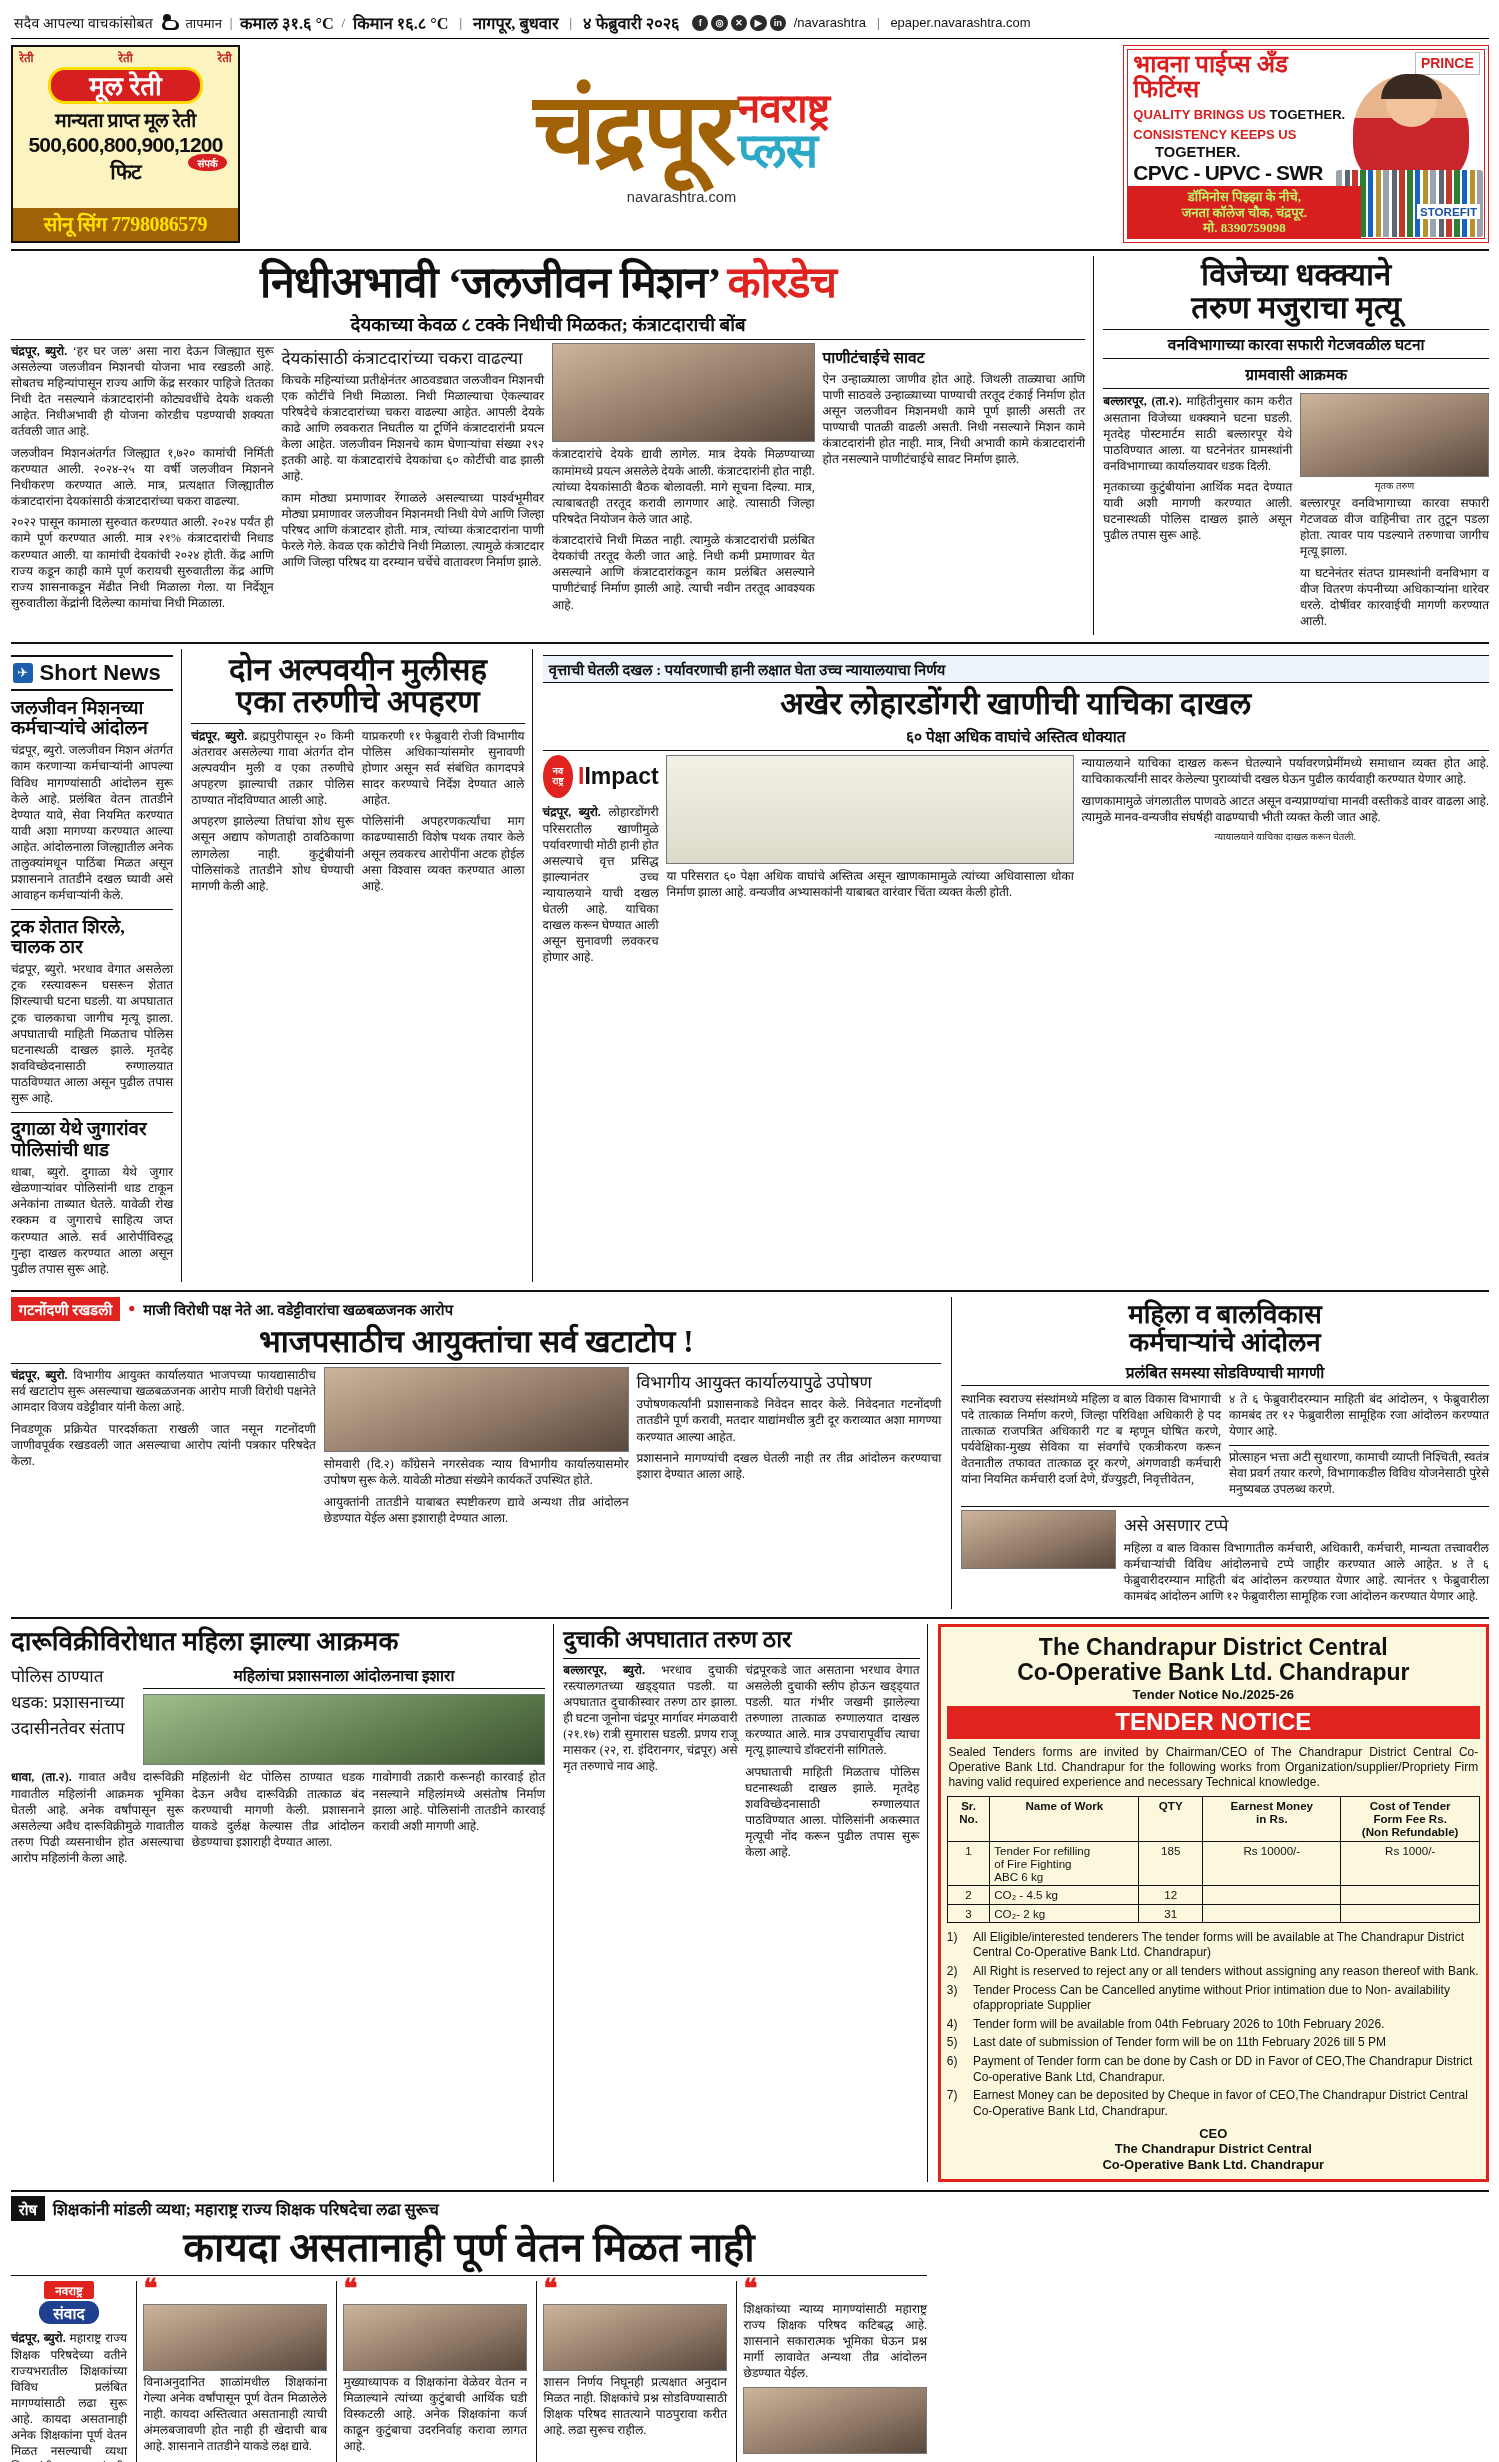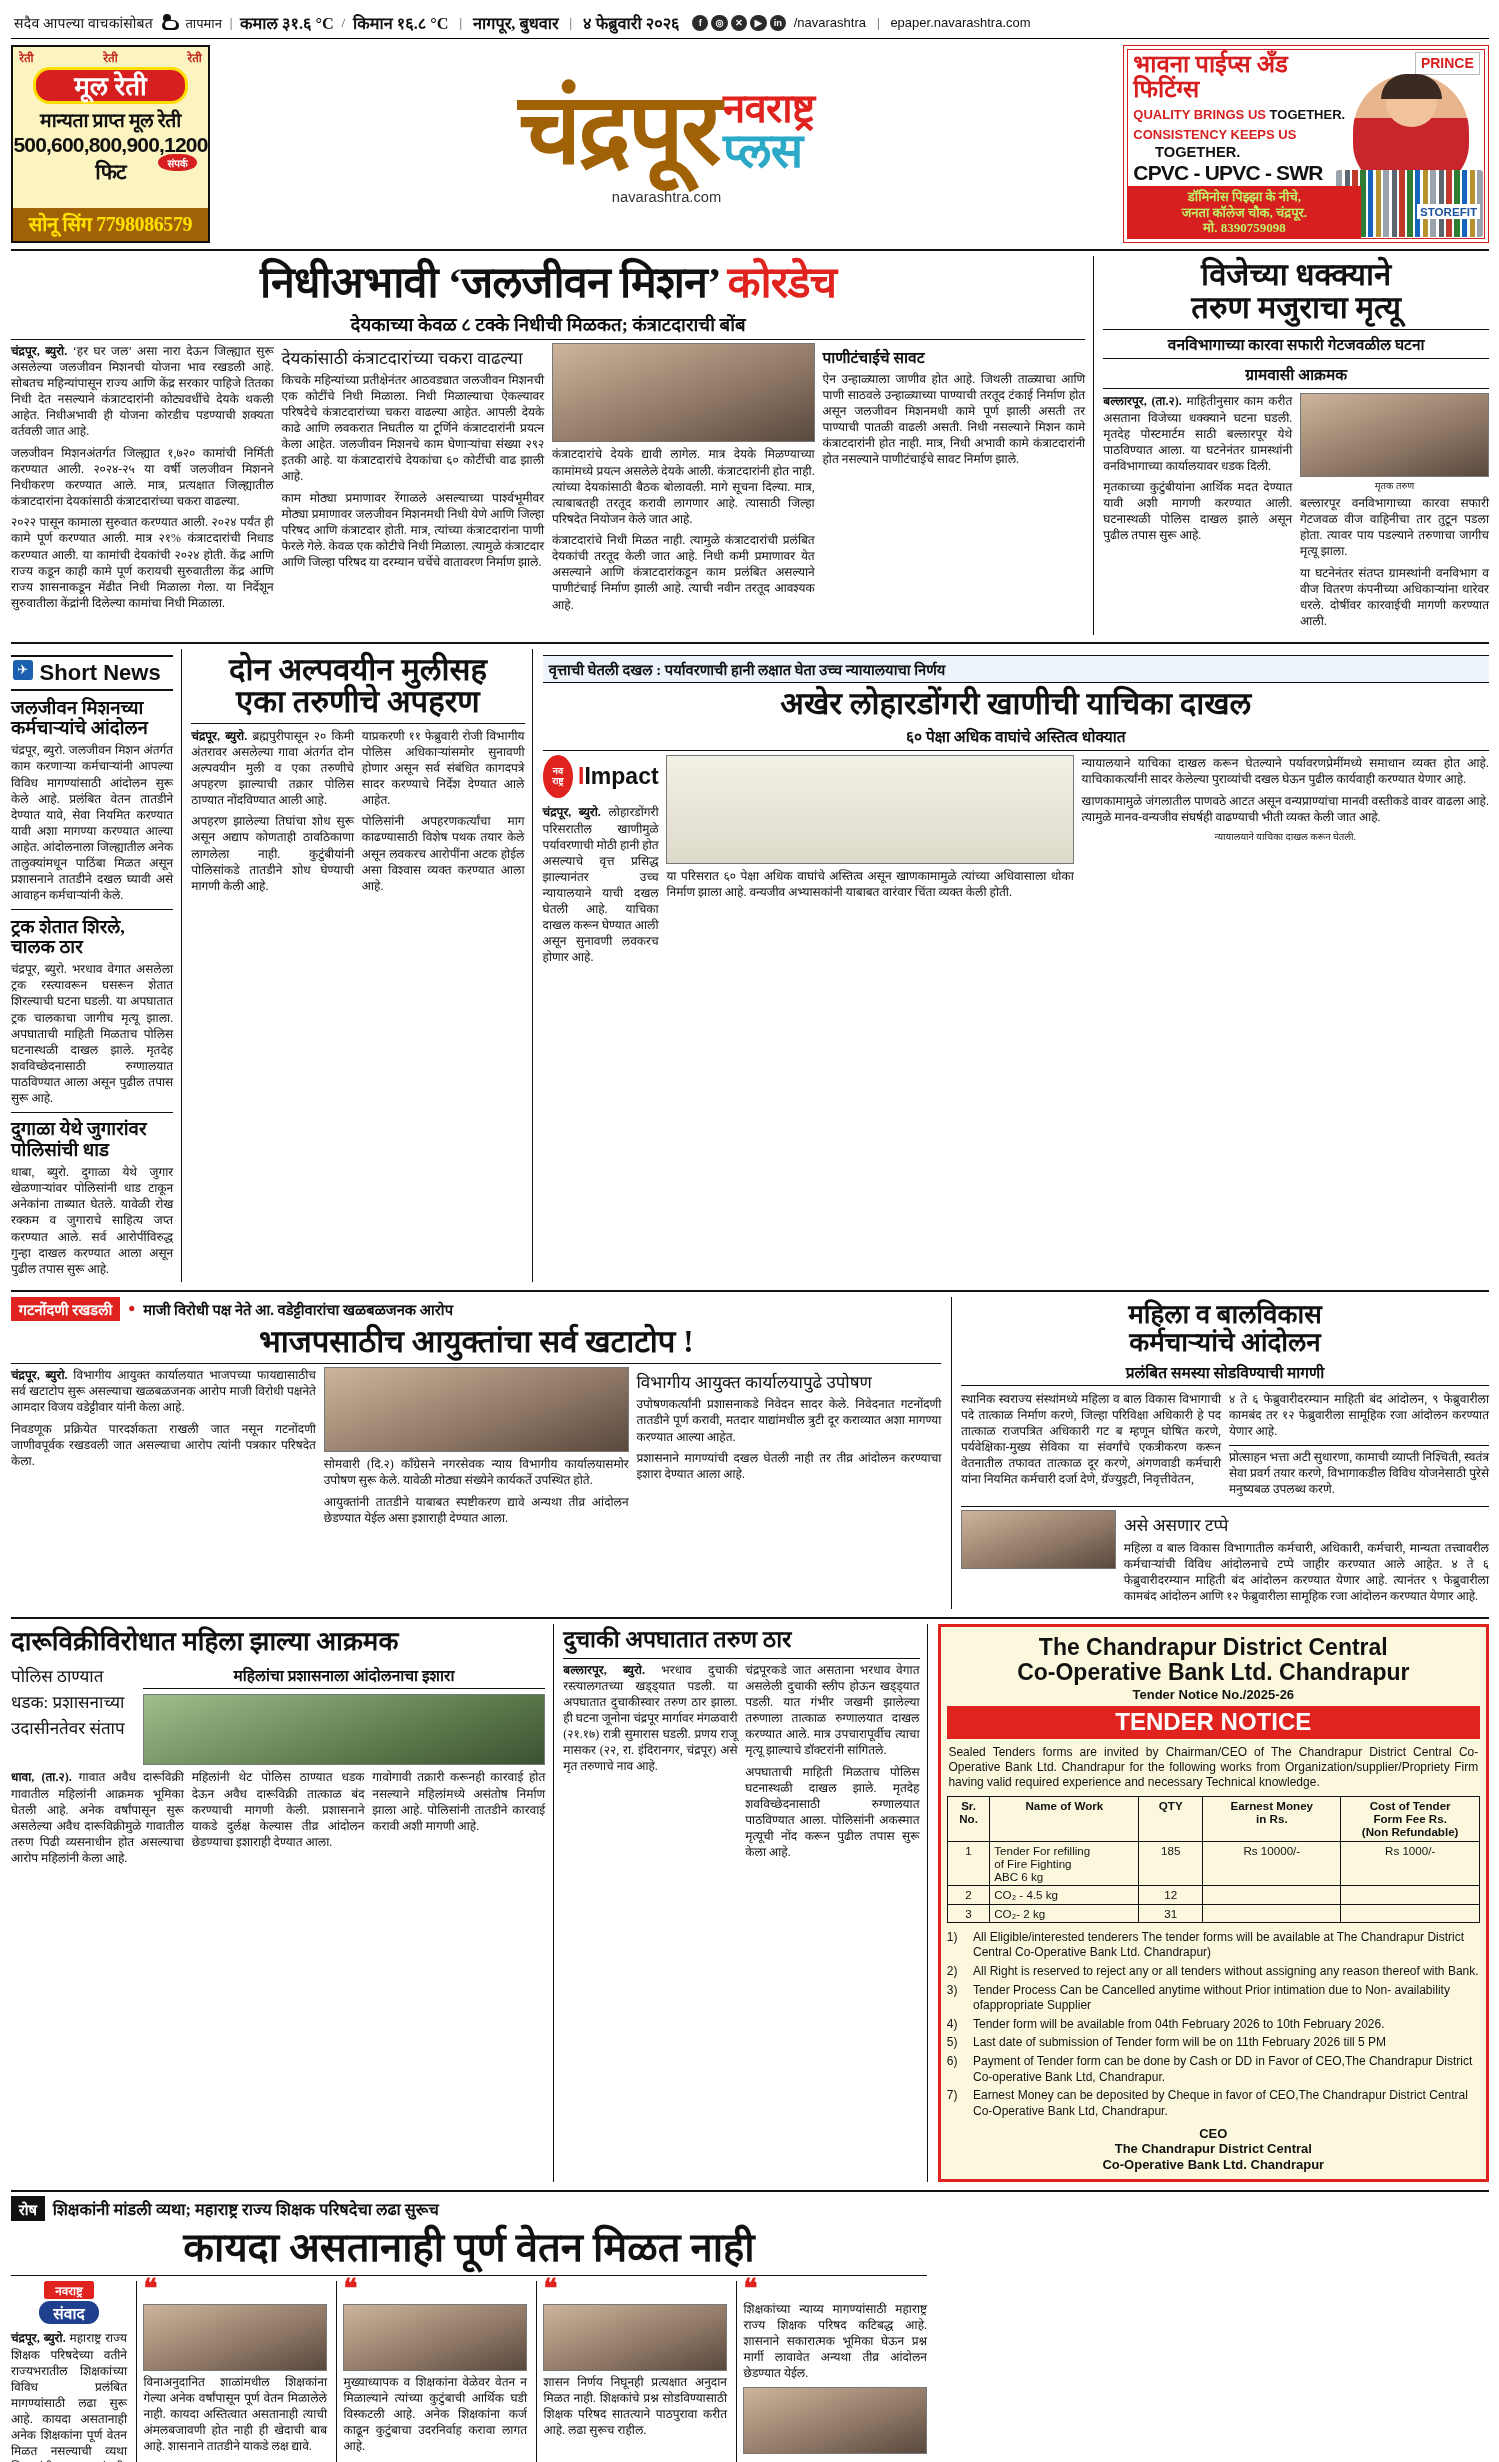--- a/index.html
+++ b/index.html
@@ -31,21 +31,21 @@
   .tb-big{ font-size:16.3px; font-weight:bold; }
   .tb-place{ font-size:16.3px; font-weight:bold; }
   .socials{ display:flex; gap:3.1px; align-items:center; margin-left:4.7px;}
   .sico{ width:16.3px;height:16.3px;border-radius:50%; background:#2b2b2b; color:#fff;
          font-size:9.3px; display:flex;align-items:center;justify-content:center;
          font-family:"Liberation Sans",sans-serif; font-weight:bold;}
   .tb-url{ font-family:"Liberation Sans",sans-serif; font-size:13px; }
 
   
   .masthead{ display:flex; align-items:stretch; gap:7.8px; margin-top:6.2px; height:198px;}
-  .ad-left{ width:199px; border:2.3px solid #111; background:#fbf3c0; position:relative; }
+  .ad-left{ width:229px; border:2.3px solid #111; background:#fbf3c0; position:relative; }
   .ad-left .reti-row{ display:flex; justify-content:space-between; padding:3.1px 6.2px 0; }
   .ad-left .reti{ color:#c0261c; font-weight:bold; font-size:11.6px;}
   .ad-left .pill{ margin:1.6px auto 0; width:155px; background:#d81f20; border:3.1px solid #ffdd00;
       border-radius:17px; color:#fff; font-weight:bold; font-size:26px; text-align:center;
       line-height:34px; height:37px; }
   .ad-left .l2{ text-align:center; font-weight:bold; font-size:19.4px; margin-top:2.3px; letter-spacing:-0.4px;}
   .ad-left .l3{ text-align:center; font-weight:bold; font-size:21px; font-family:"Liberation Sans",sans-serif; letter-spacing:-0.8px;}
   .ad-left .sampark{ position:absolute; right:11px; top:107px; background:#d81f20; color:#fff;
       border-radius:50%/60%; font-size:10px; font-weight:bold; padding:1.6px 9.3px; }
   .ad-left .blackbar{ position:absolute; left:0; right:0; bottom:0; background:#a16207; color:#ffe100;
@@ -107,21 +107,21 @@
   .dateline{ font-weight:bold; }
   .dot{ color:#d81f20; font-weight:bold;}
 
   .photo{ background:linear-gradient(160deg,#b9c4cb,#7f8c94 55%,#5d676d); border:0.8px solid #777; }
   .photo.ppl{ background:linear-gradient(160deg,#cdb49b,#8d7664 60%,#58483d); }
   .photo.green{ background:linear-gradient(160deg,#9fbe8c,#5f7d4e 60%,#3c5232); }
   .photo.doc{ background:linear-gradient(#f3f0e6,#dedacb); }
   .cap{ font-size:9.7px; text-align:center; color:#222; margin-top:1.6px;}
 
   
-  .shortnews-hd{ display:flex; align-items:flex-start; gap:7px; border-top:2.3px solid #111; border-bottom:2.3px solid #111;
+  .shortnews-hd{ display:flex; align-items:center; gap:7px; border-top:2.3px solid #111; border-bottom:2.3px solid #111;
       padding:3.1px 1.6px; margin:6.2px 0 4.7px; }
   .sn-ico{ width:20px;height:20px; background:#1b5fae; border-radius:3.1px; position:relative;}
   .sn-ico::after{content:"✈"; position:absolute; inset:0; color:#fff; font-size:13px; display:flex;align-items:center;justify-content:center;}
   .sn-title{ font-size:22px; font-weight:bold; font-family:"Liberation Sans",sans-serif;}
   h3.sh{ font-size:18.6px; font-weight:bold; line-height:1.1; margin:6.2px 0 3.9px;}
   .hr-sn{ border:0;border-top:0.8px solid #111; margin:6.2px 0;}
 
   
   h2.sec{ font-size:31px; font-weight:bold; line-height:1.05; margin:4.7px 0; }
   h2.sec2{ font-size:26px; font-weight:bold; line-height:1.06; margin:4.7px 0; }

